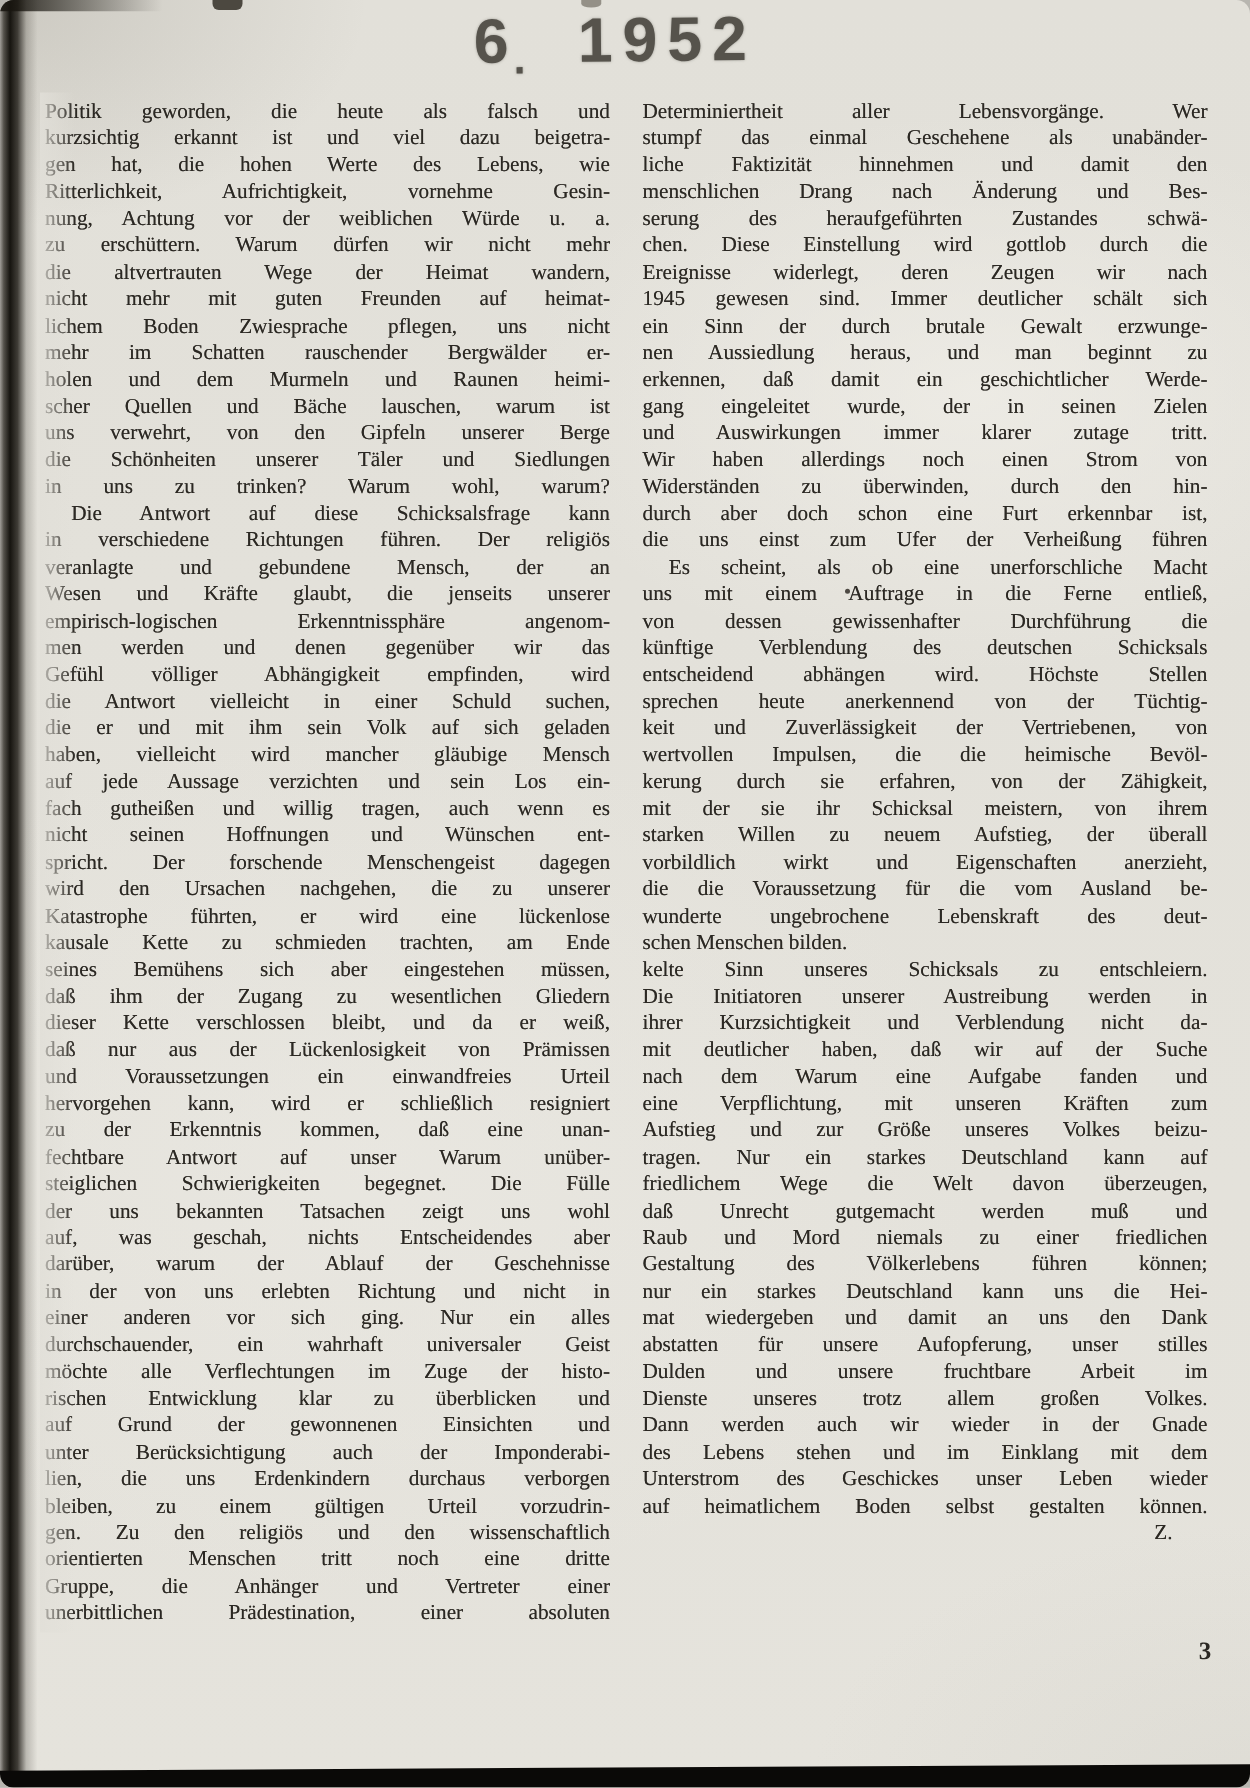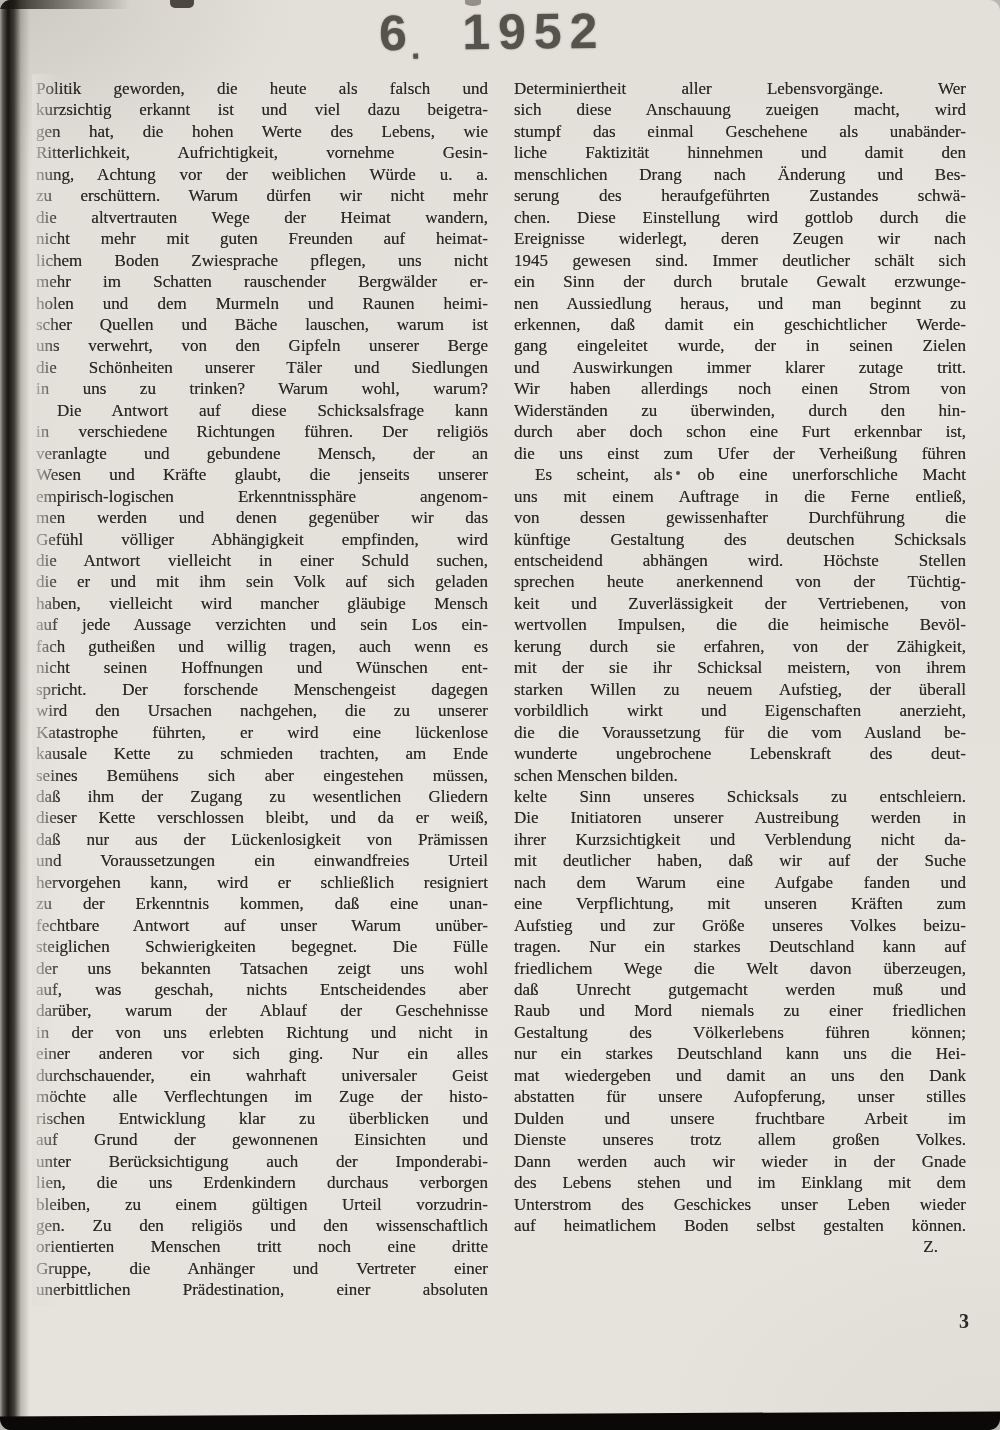--- a/index.html
+++ b/index.html
@@ -148,21 +148,20 @@
             <div class="line">orientierten Menschen tritt noch eine dritte</div>
             <div class="line">Gruppe, die Anhänger und Vertreter einer</div>
             <div class="line">unerbittlichen Prädestination, einer absoluten</div>
           </div>
         </div>
     </div>
     <div class="col">
       <div>
           <div class="para">
             <div class="line">Determiniertheit aller Lebensvorgänge. Wer</div>
-            <div class="line">sich diese Anschauung zueigen macht, wird</div>
             <div class="line">stumpf das einmal Geschehene als unabänder-</div>
             <div class="line">liche Faktizität hinnehmen und damit den</div>
             <div class="line">menschlichen Drang nach Änderung und Bes-</div>
             <div class="line">serung des heraufgeführten Zustandes schwä-</div>
             <div class="line">chen. Diese Einstellung wird gottlob durch die</div>
             <div class="line">Ereignisse widerlegt, deren Zeugen wir nach</div>
             <div class="line">1945 gewesen sind. Immer deutlicher schält sich</div>
             <div class="line">ein Sinn der durch brutale Gewalt erzwunge-</div>
             <div class="line">nen Aussiedlung heraus, und man beginnt zu</div>
             <div class="line">erkennen, daß damit ein geschichtlicher Werde-</div>
@@ -170,21 +169,21 @@
             <div class="line">und Auswirkungen immer klarer zutage tritt.</div>
             <div class="line">Wir haben allerdings noch einen Strom von</div>
             <div class="line">Widerständen zu überwinden, durch den hin-</div>
             <div class="line">durch aber doch schon eine Furt erkennbar ist,</div>
             <div class="line">die uns einst zum Ufer der Verheißung führen</div>
           </div>
           <div class="para">
             <div class="line indent">Es scheint, als ob eine unerforschliche Macht</div>
             <div class="line">uns mit einem Auftrage in die Ferne entließ,</div>
             <div class="line">von dessen gewissenhafter Durchführung die</div>
-            <div class="line">künftige Gestaltung des deutschen Schicksals</div>
+            <div class="line">künftige Verblendung des deutschen Schicksals</div>
             <div class="line">entscheidend abhängen wird. Höchste Stellen</div>
             <div class="line">sprechen heute anerkennend von der Tüchtig-</div>
             <div class="line">keit und Zuverlässigkeit der Vertriebenen, von</div>
             <div class="line">wertvollen Impulsen, die die heimische Bevöl-</div>
             <div class="line">kerung durch sie erfahren, von der Zähigkeit,</div>
             <div class="line">mit der sie ihr Schicksal meistern, von ihrem</div>
             <div class="line">starken Willen zu neuem Aufstieg, der überall</div>
             <div class="line">vorbildlich wirkt und Eigenschaften anerzieht,</div>
             <div class="line">die die Voraussetzung für die vom Ausland be-</div>
             <div class="line">wunderte ungebrochene Lebenskraft des deut-</div>

